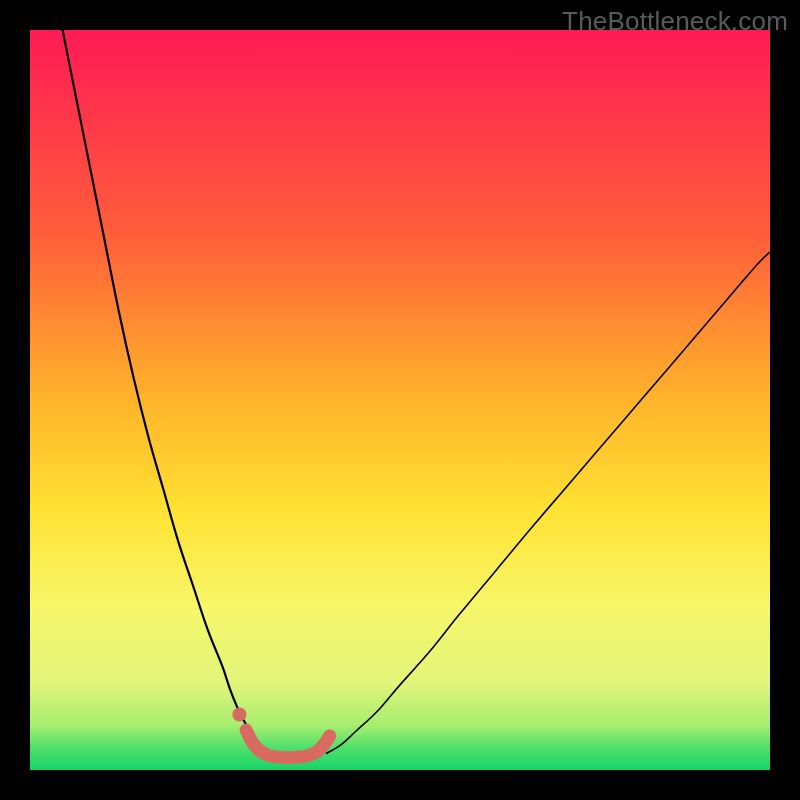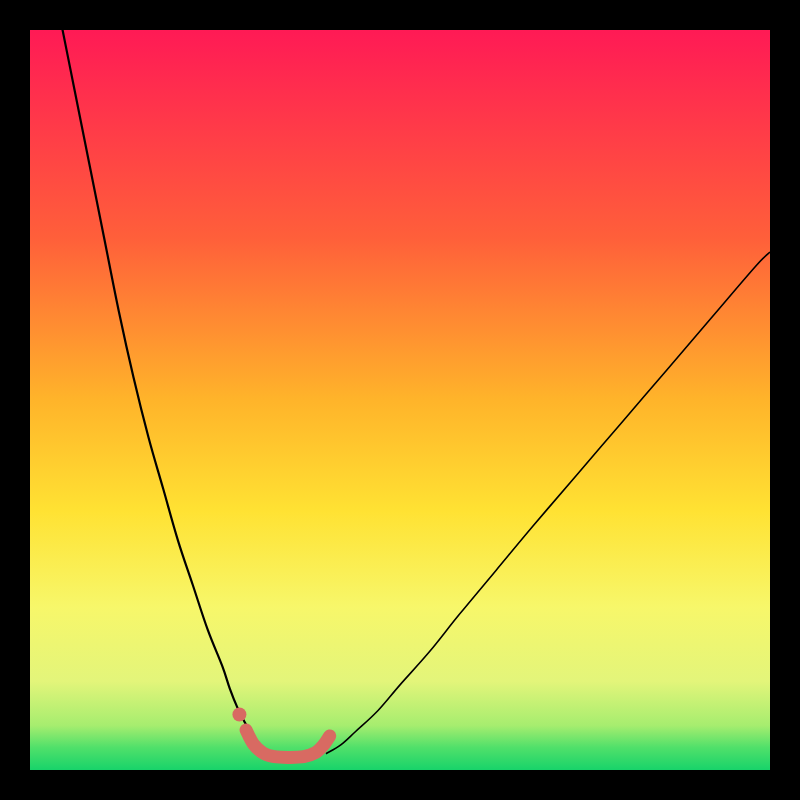--- a/index.html
+++ b/index.html
@@ -33,20 +33,21 @@
     font-weight: 400;
     letter-spacing: 0.2px;
     z-index: 5;
   }
   svg { display: block; }
 </style>
 </head>
 <body>
 
 <div class="frame">
+  <div class="watermark">TheBottleneck.com</div>
 
   <div class="plot">
     <svg id="chart-svg" width="740" height="740" viewBox="0 0 740 740">
       <defs>
         <linearGradient id="bg-grad" x1="0" y1="0" x2="0" y2="1">
             <stop offset="0%" stop-color="#ff1a55"></stop>
             <stop offset="28%" stop-color="#ff5f3a"></stop>
             <stop offset="50%" stop-color="#ffb42a"></stop>
             <stop offset="65%" stop-color="#ffe233"></stop>
             <stop offset="78%" stop-color="#f7f76a"></stop>

